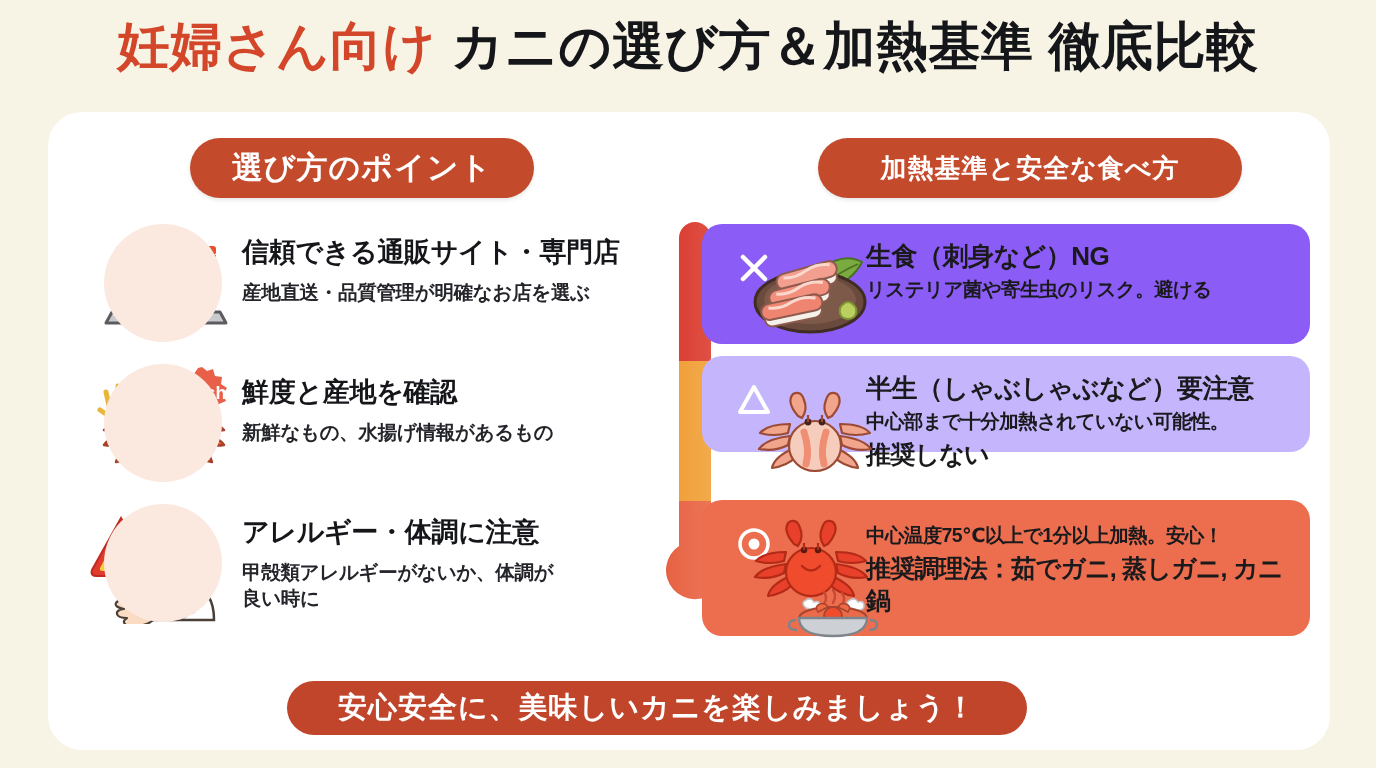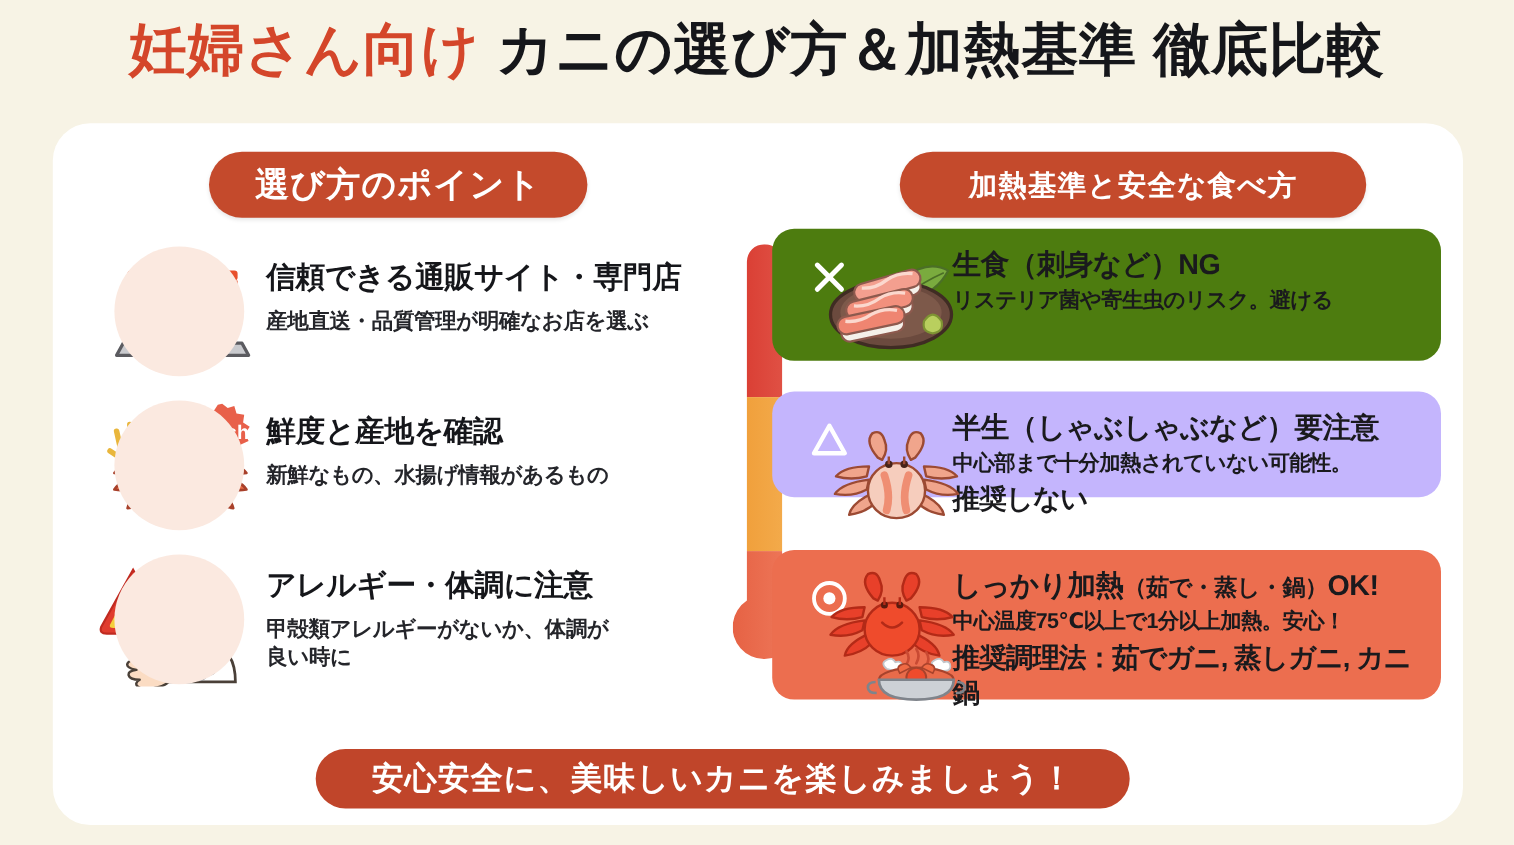--- a/index.html
+++ b/index.html
@@ -139,21 +139,21 @@
   
   .rcard {
     position: absolute;
     left: 702px;
     border-radius: 20px;
     box-sizing: border-box;
     padding: 14px 18px 14px 16px;
     display: flex;
     align-items: flex-start;
   }
-  .rcard-ng    { top: 208px; width: 608px; height: 120px; background: #4d7c0f; }
+  .rcard-ng    { top: 224px; width: 608px; height: 120px; background: #8b5cf6; }
   .rcard-warn  { top: 356px; width: 608px; height: 96px; background: #c4b5fd; }
   .rcard-ok    { top: 500px; width: 608px; height: 136px; background: #ec6e4f; }
 
   .mark {
     position: absolute;
     left: 16px;
     top: 10px;
     width: 40px;
     height: 40px;
     color: #ffffff;
@@ -498,23 +498,20 @@
           <circle cx="85" cy="100" r="9" fill="#ef4b2c" stroke="#a8432c" stroke-width="1.8"></circle>
           <path d="M70 96 q-4 -6 2 -8 q5 -2 8 3 z" fill="#ef6a44" stroke="#a8432c" stroke-width="1.5"></path>
           <path d="M100 96 q4 -6 -2 -8 q-5 -2 -8 3 z" fill="#ef6a44" stroke="#a8432c" stroke-width="1.5"></path>
           <path d="M51 102 q0 18 34 18 q34 0 34 -18 z" fill="#cdd1d6" stroke="#7f848b" stroke-width="2.4"></path>
           <path d="M48 104 q-7 0 -7 5 q0 5 8 5" fill="none" stroke="#7f848b" stroke-width="2.4"></path>
           <path d="M122 104 q7 0 7 5 q0 5 -8 5" fill="none" stroke="#7f848b" stroke-width="2.4"></path>
         </g>
       </svg>
     </div>
     <div class="rcard-body">
-      <div class="rhead">
-        <span>しっかり加熱</span><span class="sm">（茹で・蒸し・鍋）</span><span>OK!</span>
-      </div>
       <div class="rsub">中心温度75℃以上で1分以上加熱。安心！</div>
       <div class="rsub2">推奨調理法：茹でガニ, 蒸しガニ, カニ鍋</div>
     </div>
   </div>
 
   <div class="footer">
     <span>安心安全に、美味しいカニを楽しみましょう！</span>
   </div>
 
 </div>

